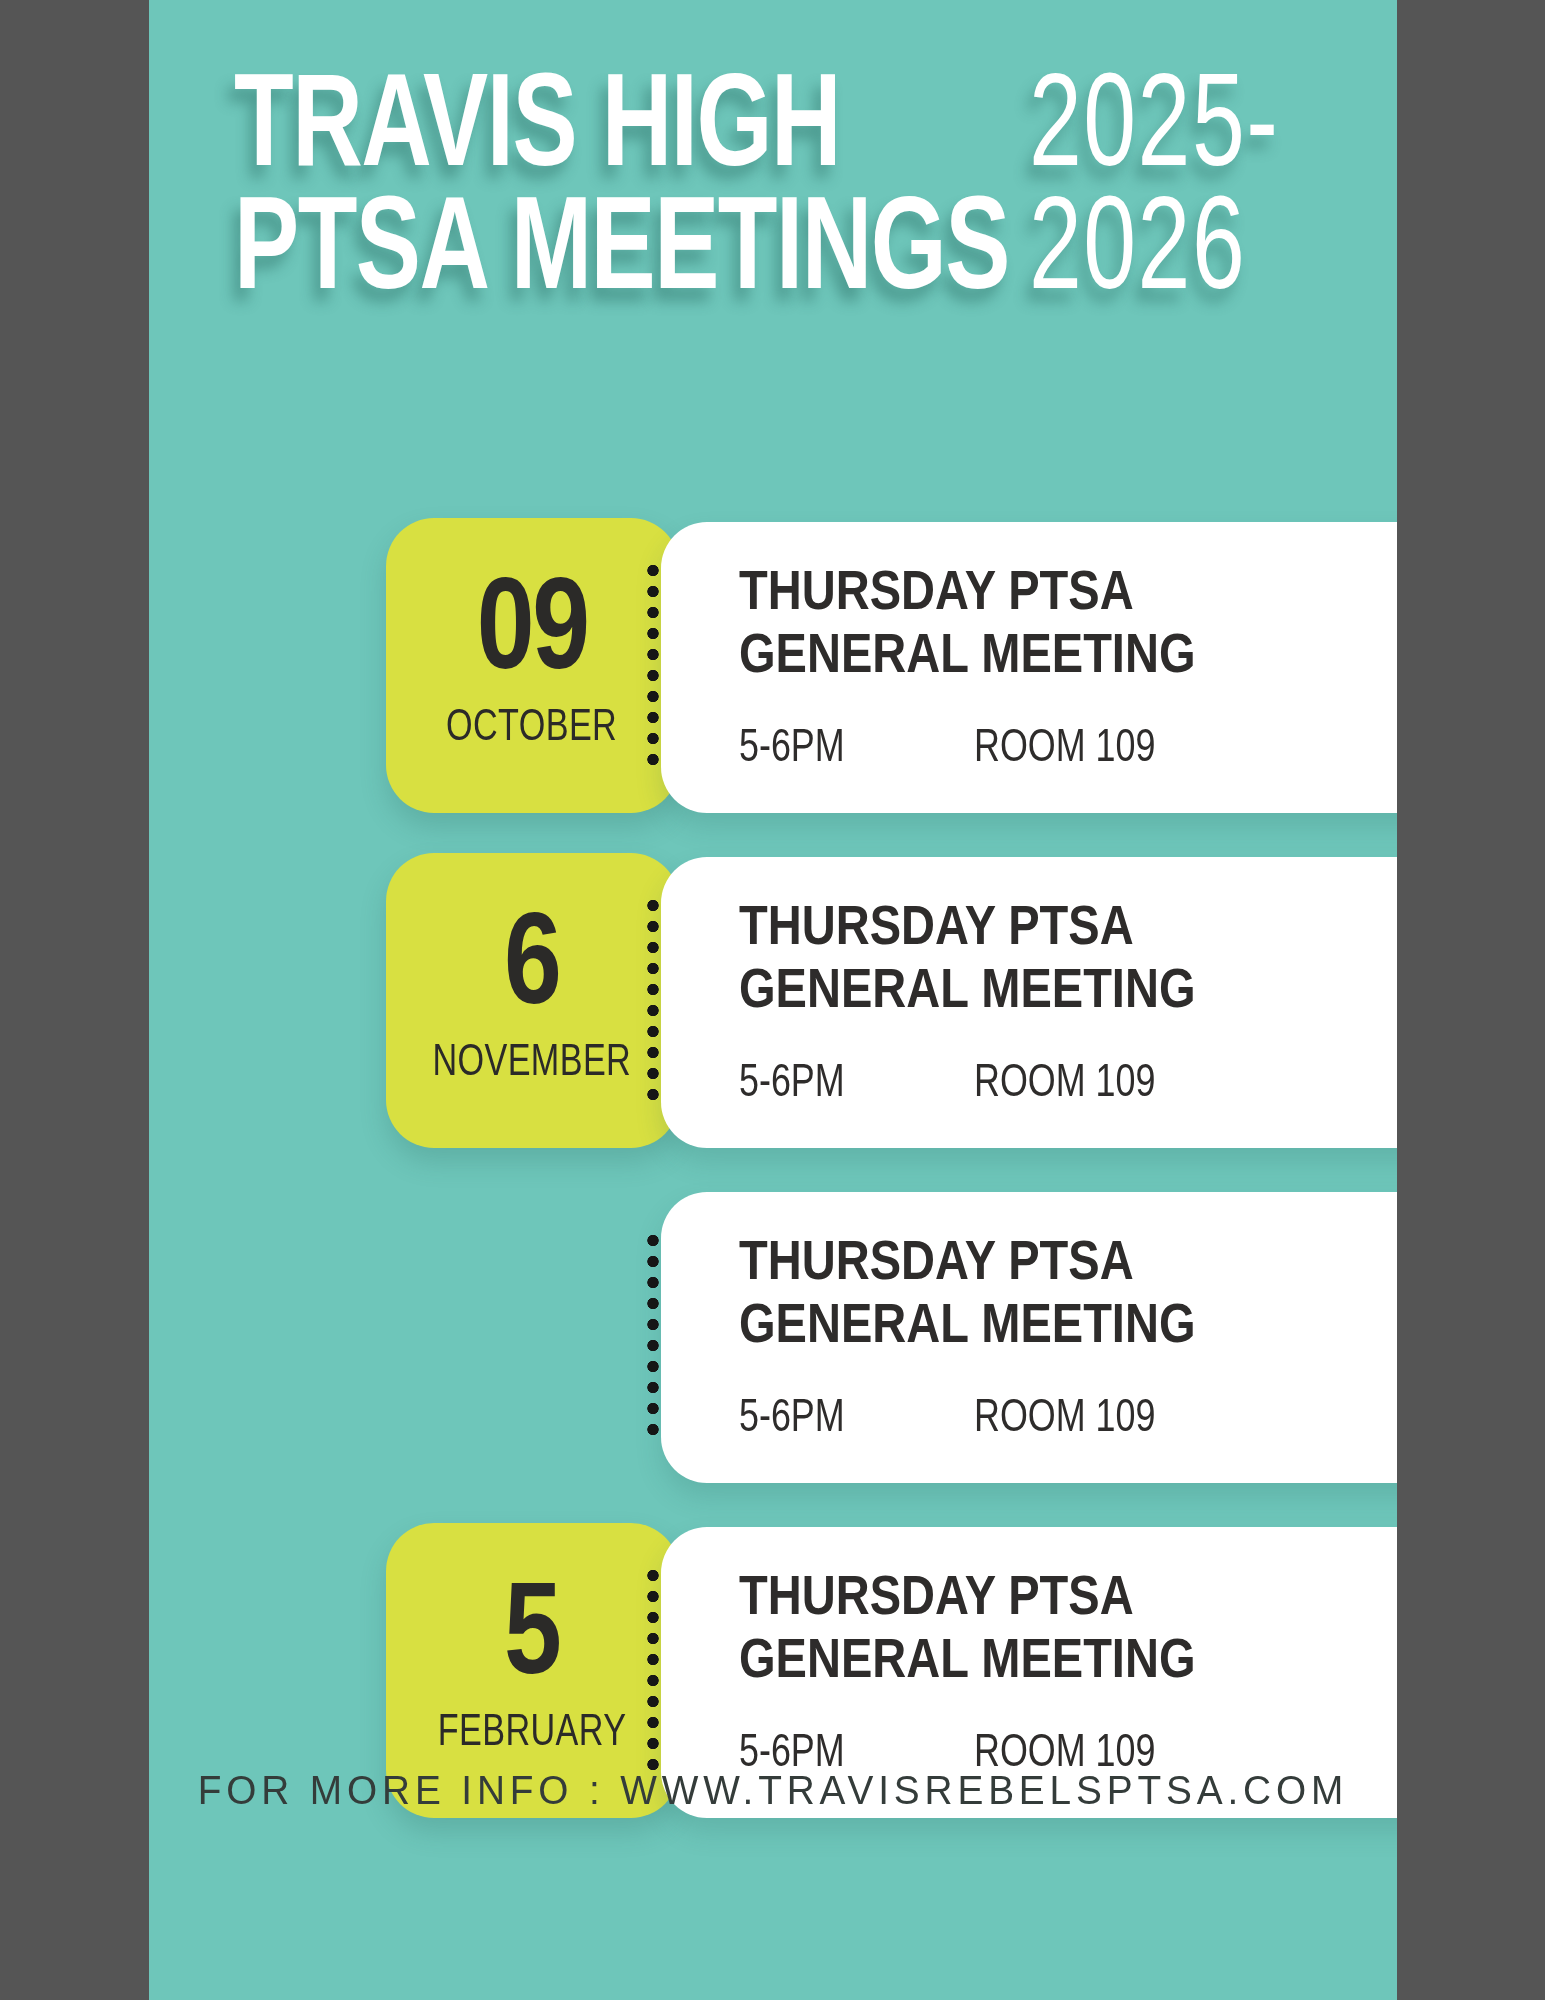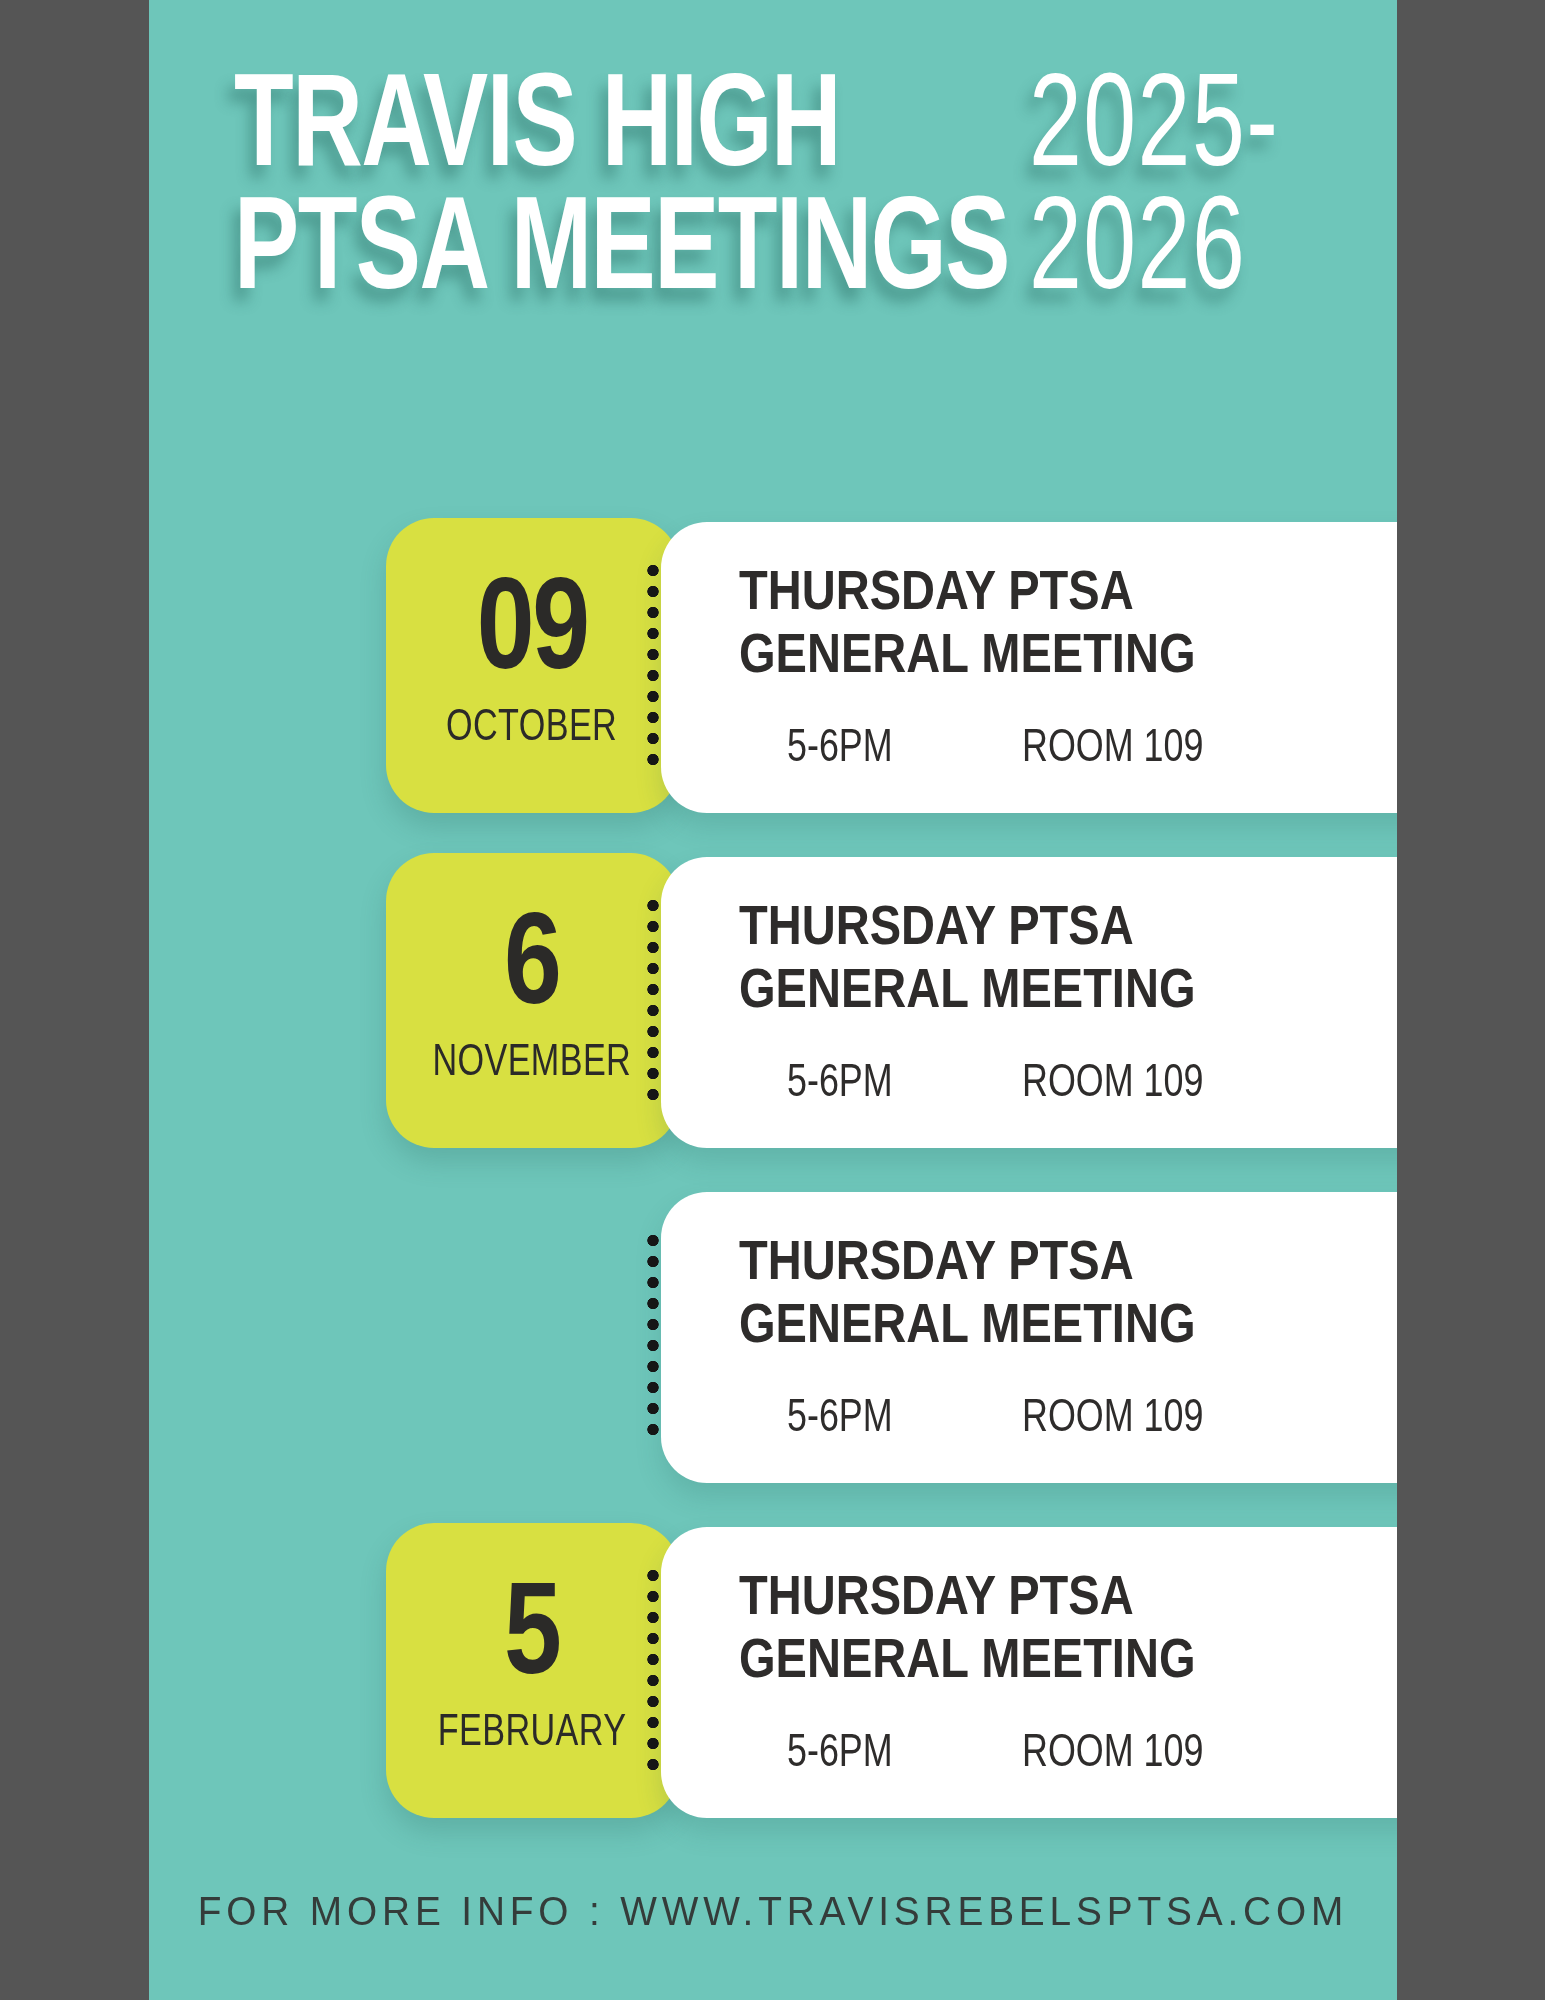--- a/index.html
+++ b/index.html
@@ -74,31 +74,31 @@
     background:var(--card);border-radius:46px;
     padding:36px 40px 0 78px;
     box-shadow:0 14px 26px rgba(40,100,93,0.18);
   }
   .meeting-title-line{
     display:block;
     font-size:56px;font-weight:800;line-height:63px;letter-spacing:0;
     color:#2E2C2B;white-space:nowrap;
     transform:scaleX(0.84);transform-origin:0 50%;
   }
-  .meta{display:flex;margin-top:34px;align-items:baseline;margin-left:48px;}
+  .meta{display:flex;margin-top:34px;align-items:baseline;}
   .meta span{
     font-size:46px;font-weight:400;line-height:1.2;
     color:#2E2C2B;white-space:nowrap;
     transform:scaleX(0.78);transform-origin:0 50%;
   }
   .meta .time{width:235px;flex:0 0 235px;}
 
   
   .footer{
-    position:absolute;left:0;right:0;top:1889px;text-align:center;
+    position:absolute;left:0;right:0;top:1768px;text-align:center;
   }
   .footer span{
     display:inline-block;
     font-size:40px;font-weight:400;letter-spacing:5px;
     color:var(--footer-ink);white-space:nowrap;
     transform:scaleX(0.97);transform-origin:50% 50%;
   }
 </style>
 </head>
 <body>

